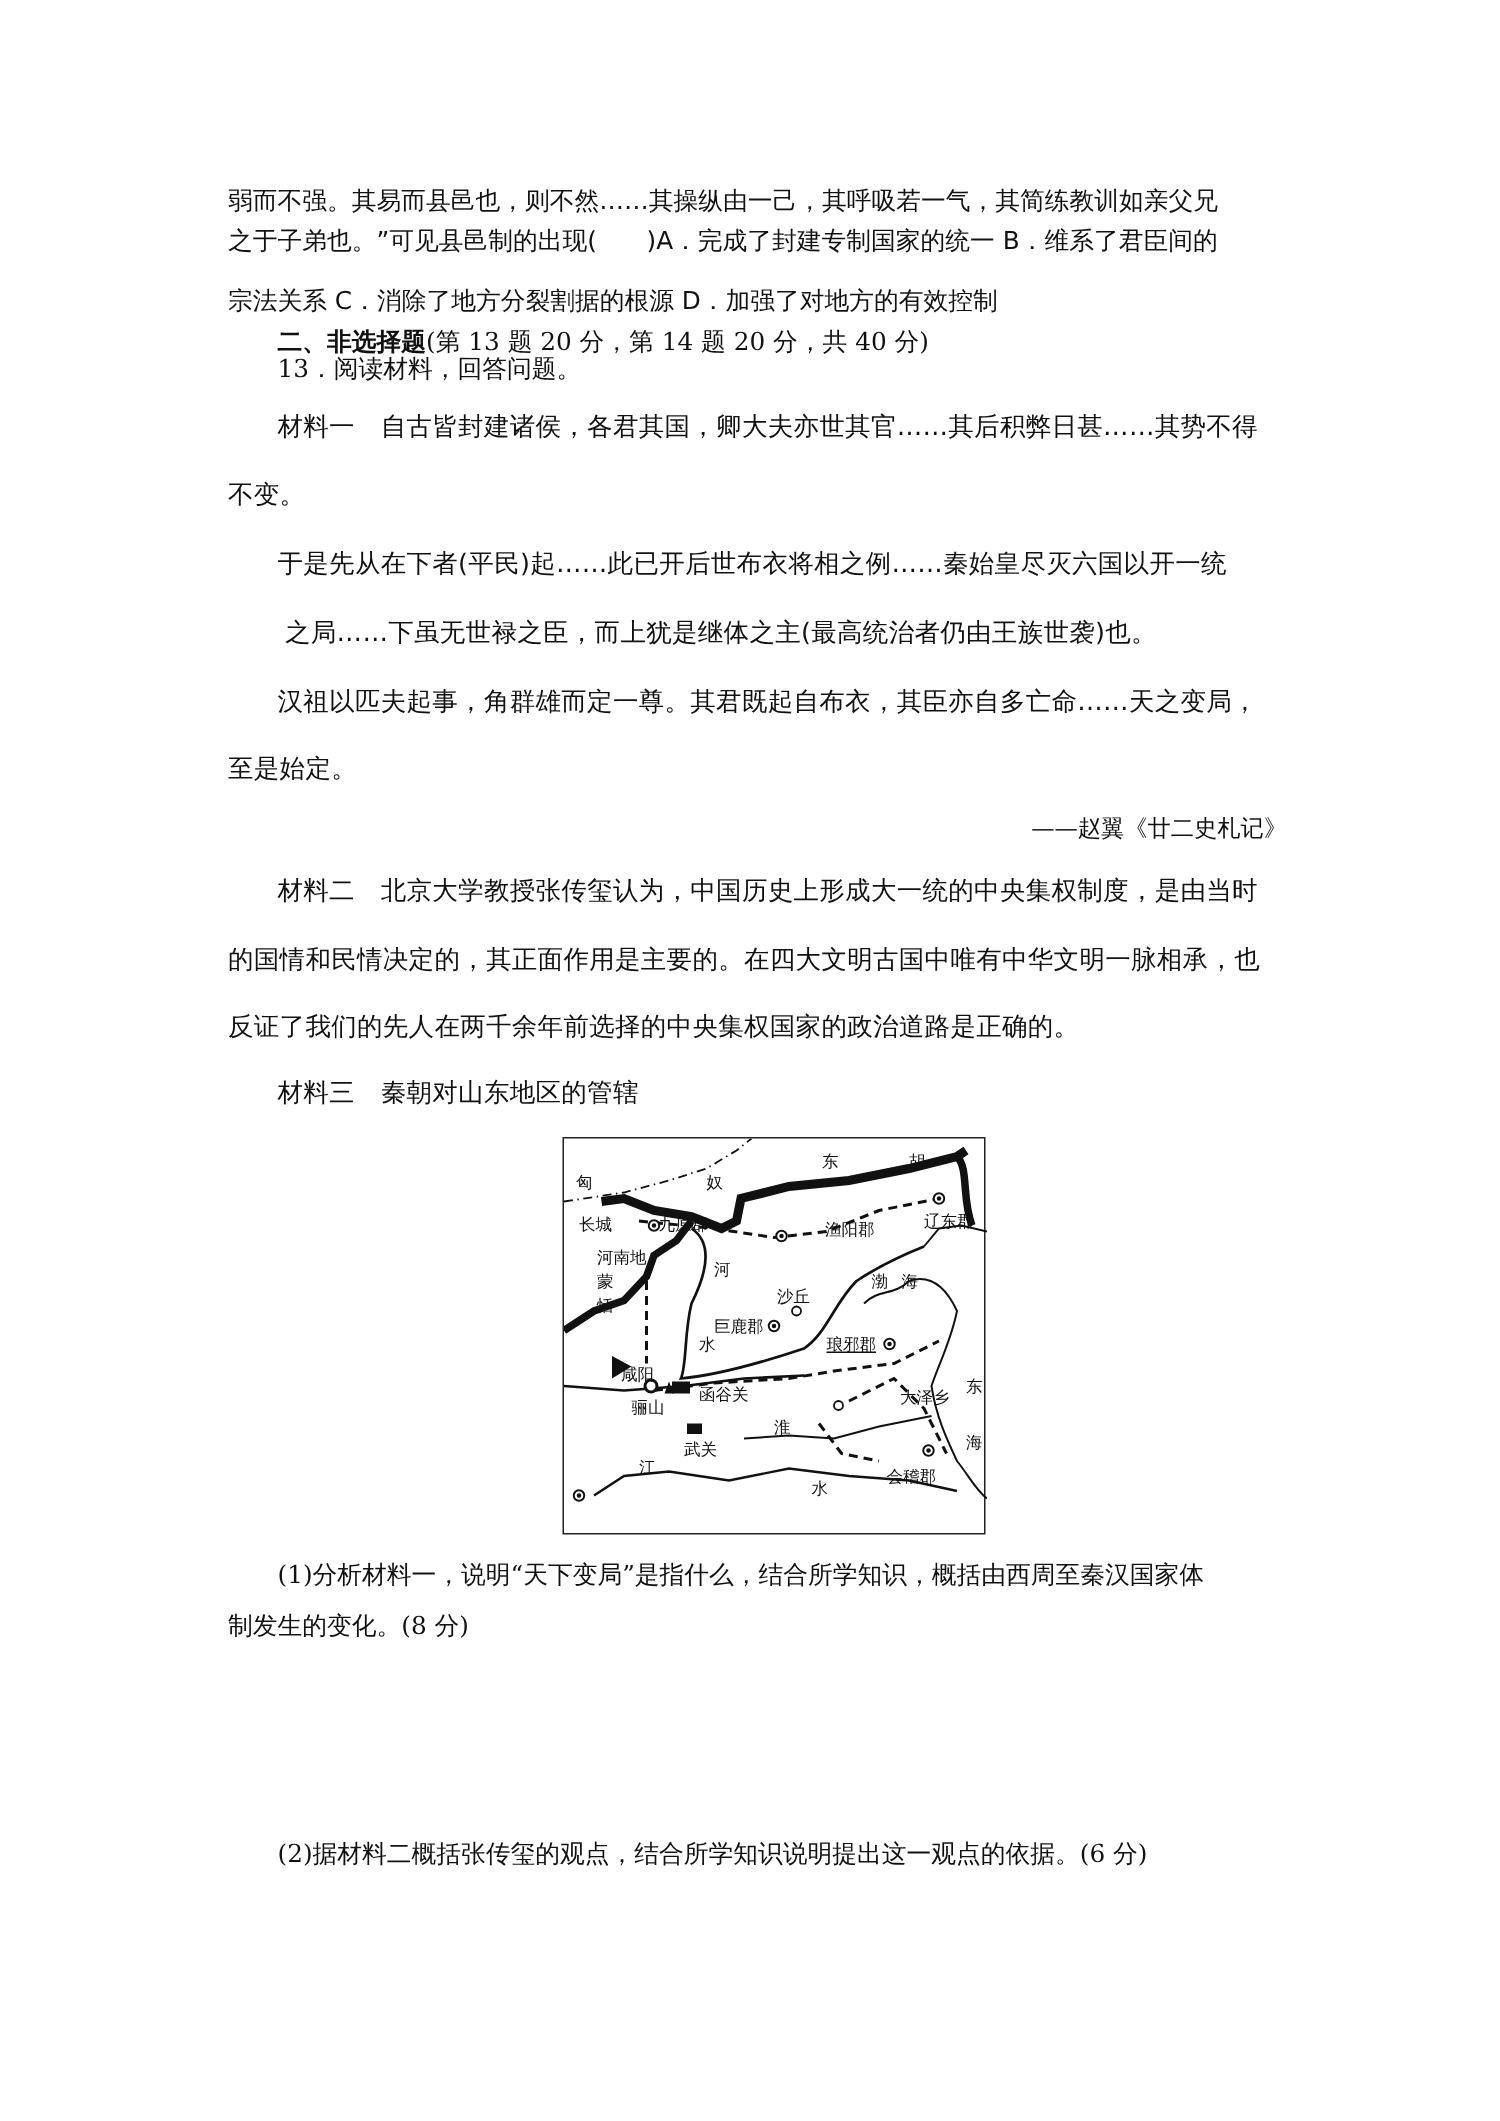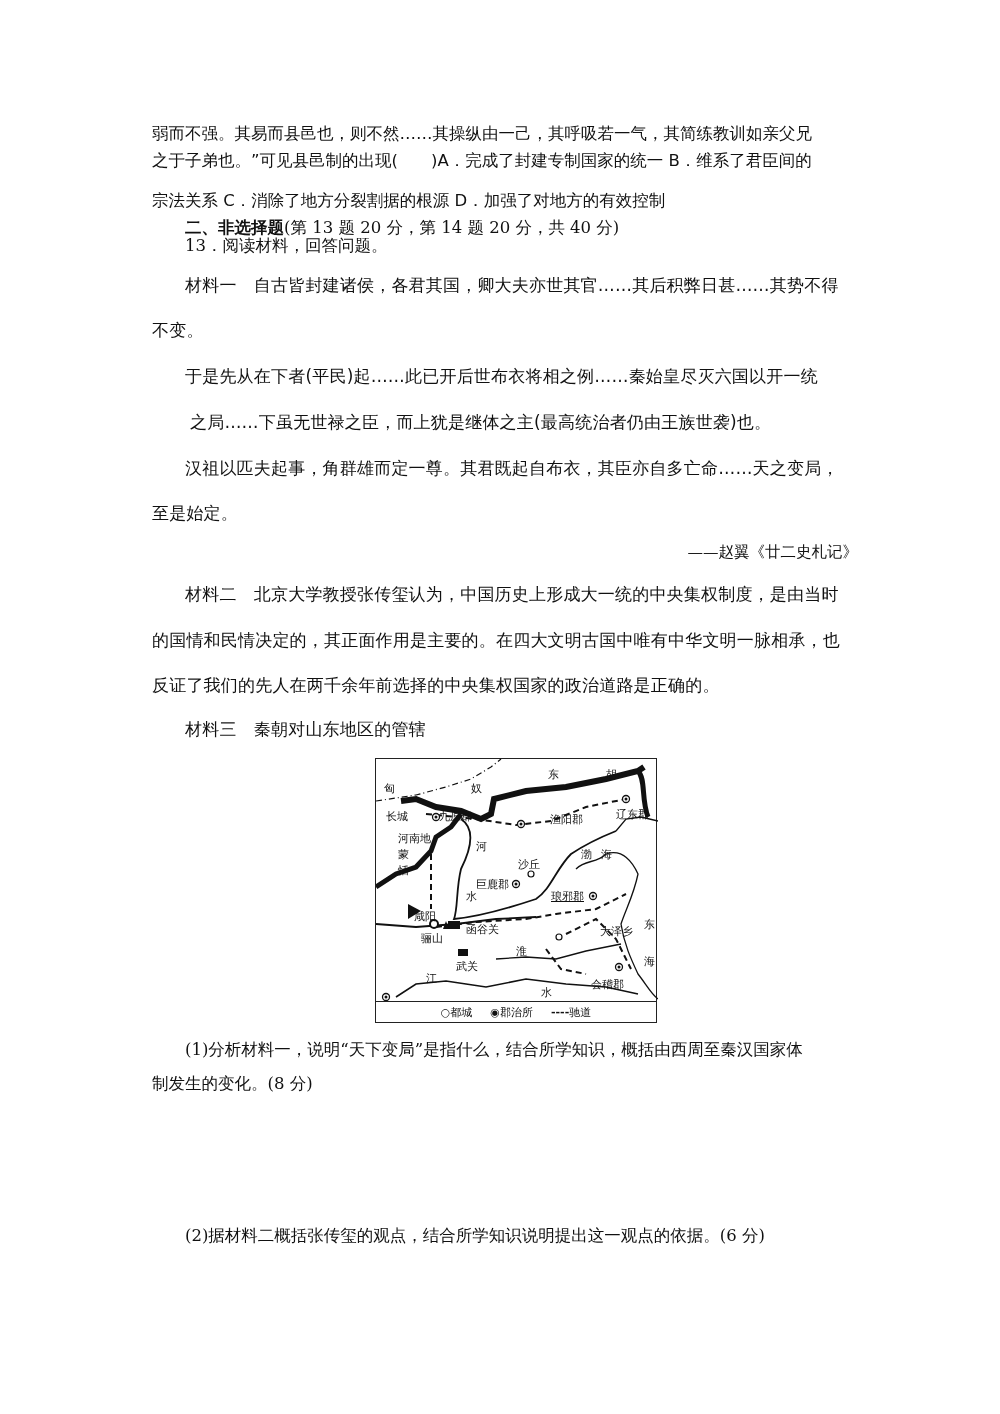--- a/index.html
+++ b/index.html
@@ -120,22 +120,17 @@
   <span class="maplabel" style="left:90px;top:163px;">函谷关</span>
   <span class="maplabel" style="left:80px;top:200px;">武关</span>
   <span class="maplabel" style="left:180px;top:165px;margin-left:44px;">大泽乡</span>
   <span class="maplabel" style="left:140px;top:185px;">淮</span>
   <span class="maplabel" style="left:50px;top:212px;">江</span>
   <span class="maplabel" style="left:165px;top:226px;">水</span>
   <span class="maplabel" style="left:215px;top:218px;">会稽郡</span>
   <span class="maplabel" style="left:268px;top:158px;">东</span>
   <span class="maplabel" style="left:268px;top:195px;">海</span>
 
-  <div class="legend">
-    <span><span>○</span><span>都城</span></span>
-    <span><span>◉</span><span>郡治所</span></span>
-    <span><span style="font-weight:bold;">----</span><span>驰道</span></span>
-  </div>
 </div>
 
 <div class="line indent serif" style="top:1040px;">(1)分析材料一，说明“天下变局”是指什么，结合所学知识，概括由西周至秦汉国家体</div>
 <div class="line serif" style="top:1074px;">制发生的变化。(8 分)</div>
 <div class="line indent serif" style="top:1226px;">(2)据材料二概括张传玺的观点，结合所学知识说明提出这一观点的依据。(6 分)</div>
 
 </body></html>

